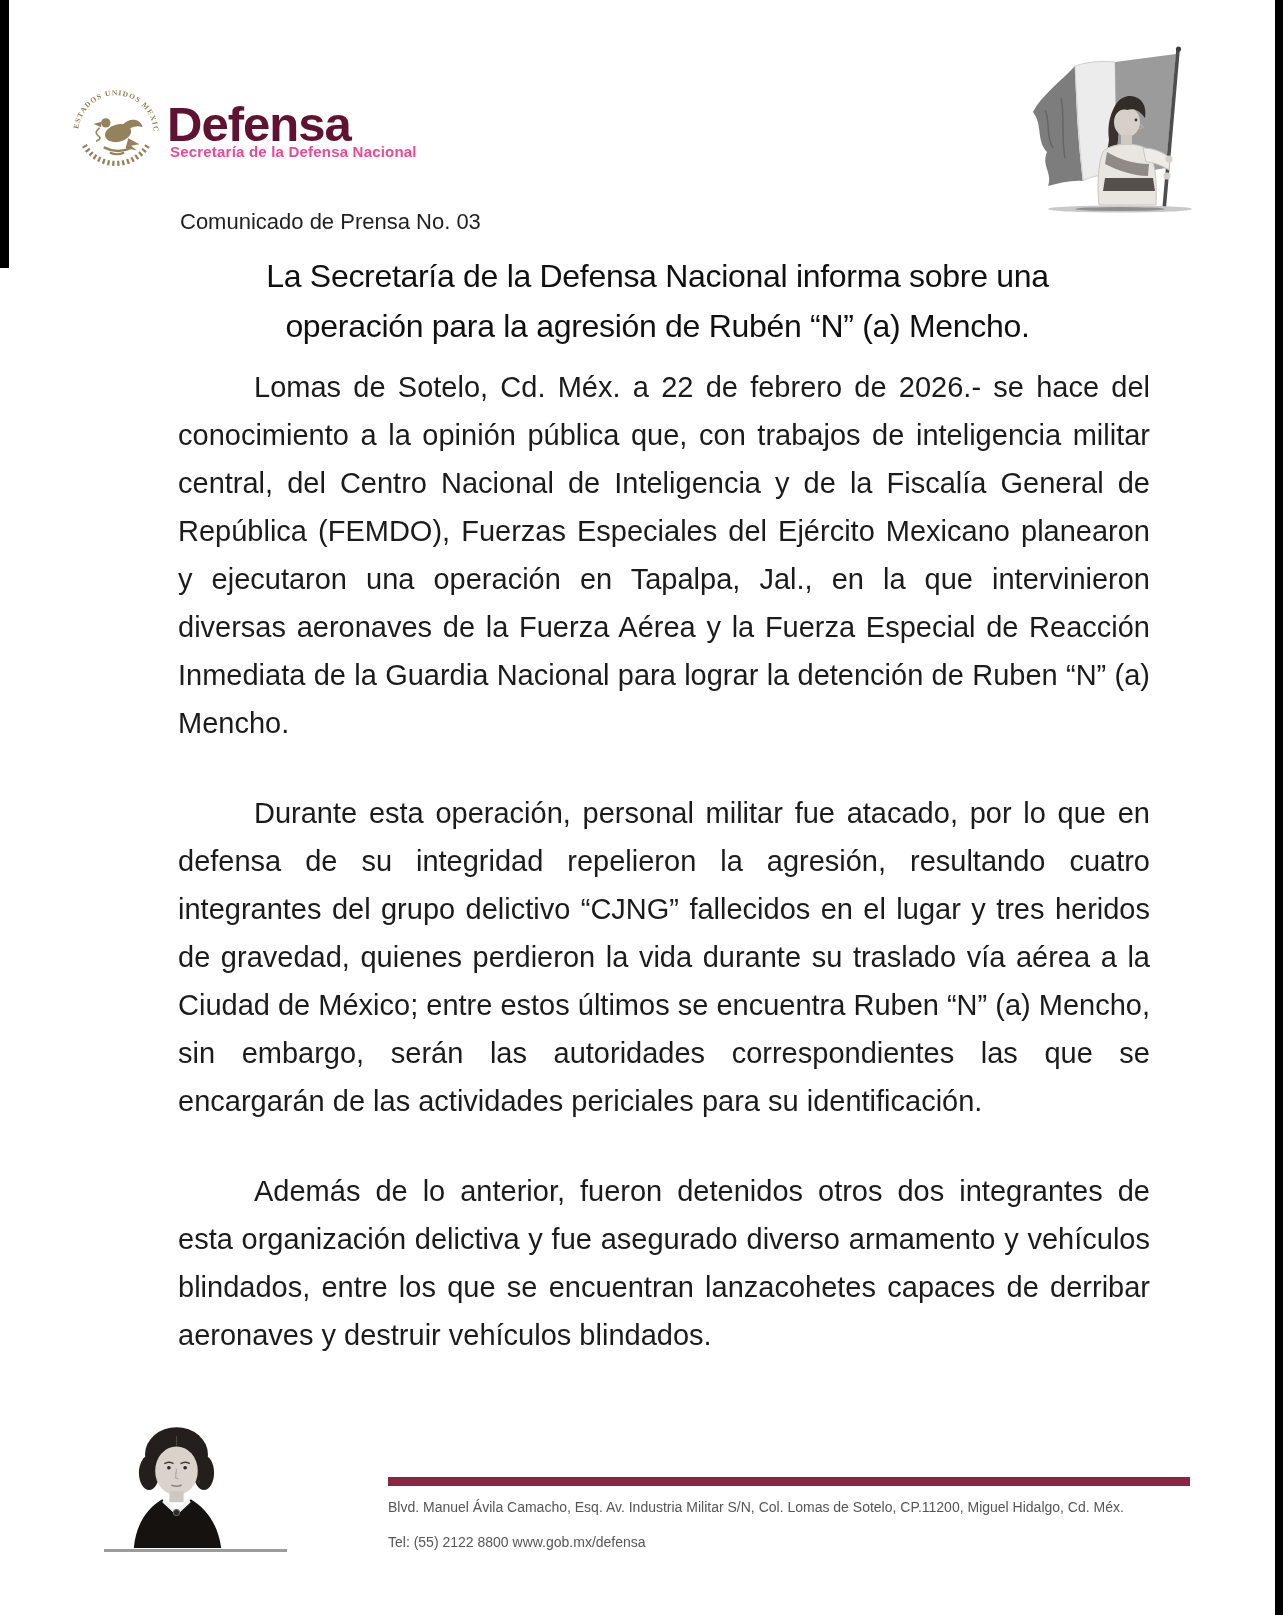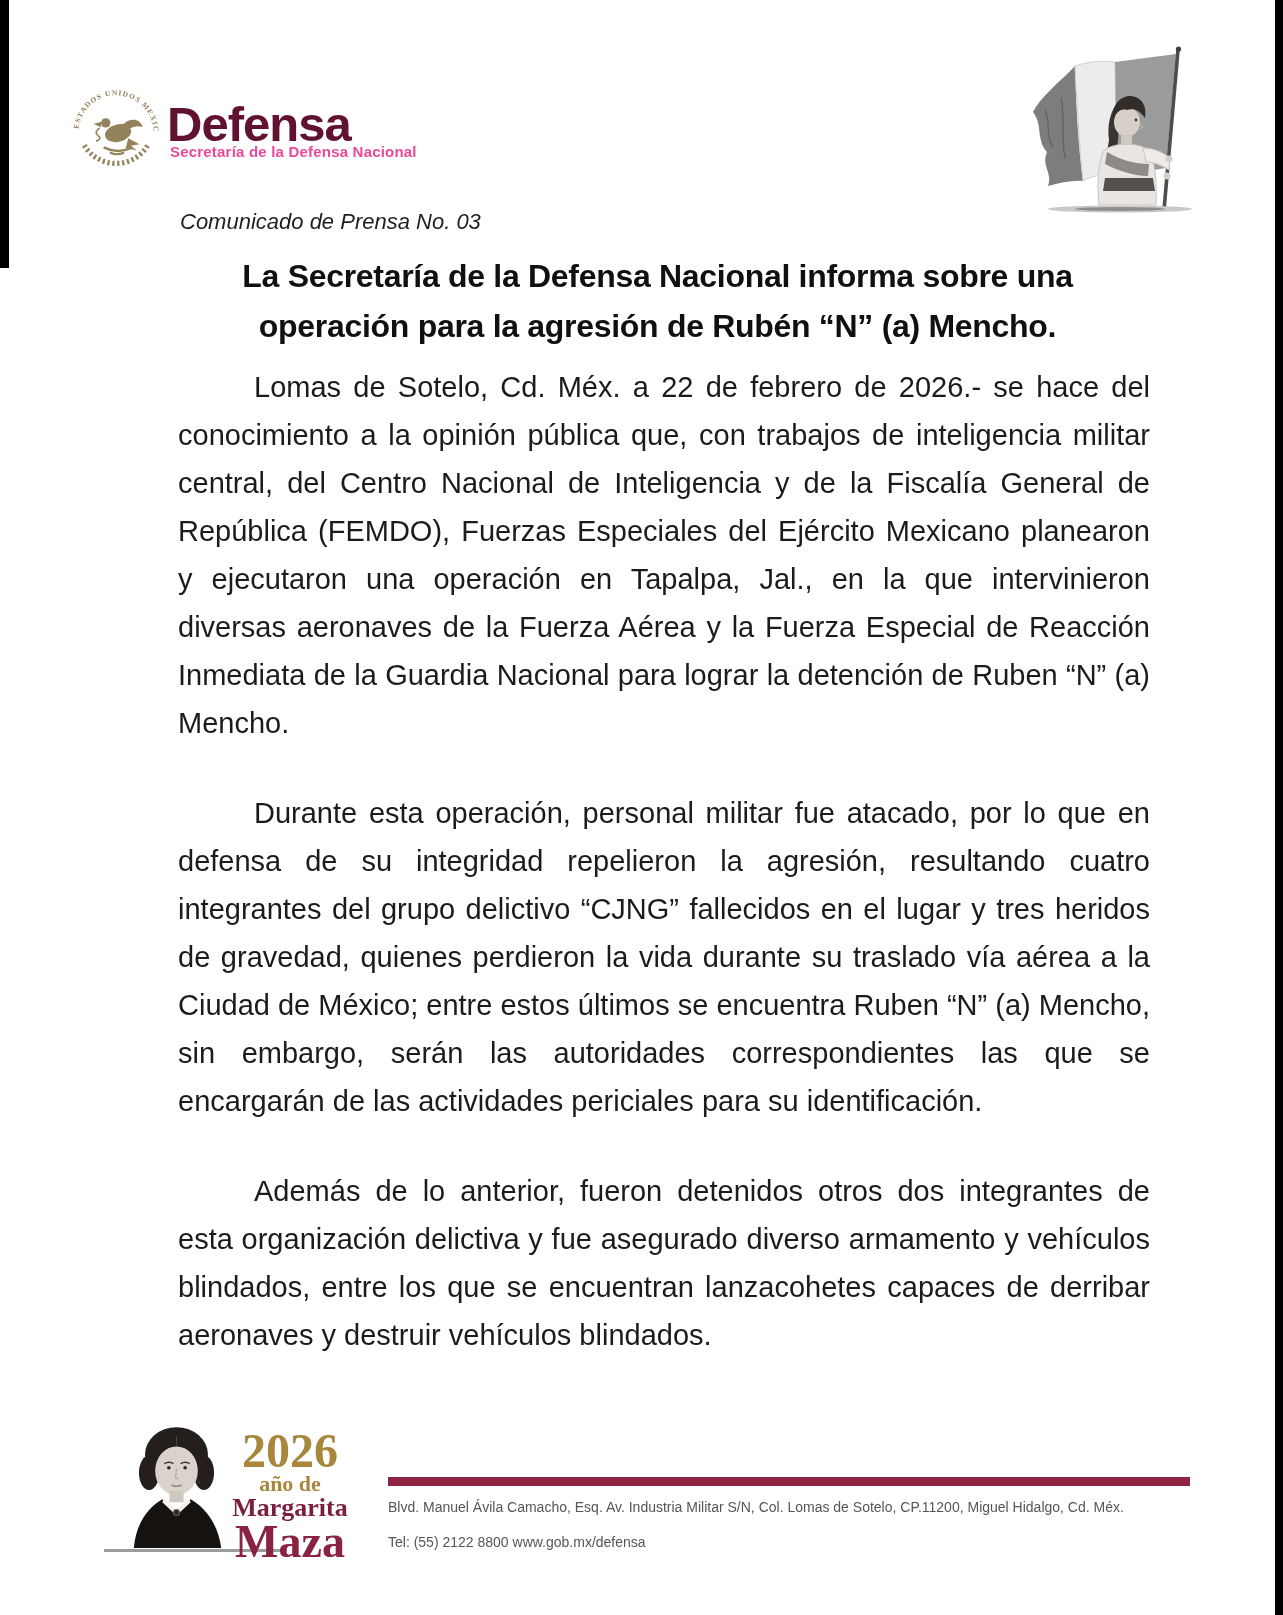--- a/index.html
+++ b/index.html
@@ -16,24 +16,24 @@
   .edge-left{position:absolute;left:0;top:0;width:9px;height:268px;background:#000;}
   .edge-right{position:absolute;left:1275px;top:0;width:8px;height:1615px;background:#000;}
 
   
   .seal{position:absolute;left:69px;top:82px;width:94px;height:94px;}
   .brand{position:absolute;left:167px;top:96px;font-size:49px;font-weight:bold;letter-spacing:-1px;color:#611232;}
   .brand-subtitle{position:absolute;left:170px;top:143px;font-size:15px;font-weight:bold;letter-spacing:.2px;color:#ec4899;}
   .flag-illustration{position:absolute;left:1015px;top:40px;width:195px;height:175px;}
 
   
-  .kicker{position:absolute;left:180px;top:209px;font-size:22px;color:#1f1f1f;font-style:italic;}
+  .kicker{position:absolute;left:180px;top:209px;font-size:22px;color:#1f1f1f;}
   .doc-title{
     position:absolute;left:165px;top:251px;width:985px;
-    text-align:center;font-weight:bold;font-size:32px;line-height:50px;
+    text-align:center;font-weight:normal;font-size:32px;line-height:50px;
     letter-spacing:-.3px;color:#101010;
   }
   .body-text{position:absolute;left:178px;top:363px;width:982px;}
   .body-text p{
     margin:0 10px 42px 0;
     font-size:29px;line-height:48px;
     text-align:justify;text-indent:76px;
     color:#1b1b1b;
   }
 
@@ -137,26 +137,20 @@
     <path d="M52,50 L51,59 L54,60" fill="none" stroke="#b3a99e" stroke-width="1.2"></path>
     <path d="M47,66 q5,2.5 10,0" fill="none" stroke="#8f837a" stroke-width="1.5"></path>
     <circle cx="74" cy="63" r="1.6" fill="#333"></circle>
     <rect x="45" y="72" width="14" height="11" fill="#cfc8c0"></rect>
     <path d="M10,128 C12,104 24,88 38,80 L52,94 L66,80 C80,88 93,104 96,128 Z" fill="#15120f"></path>
     <path d="M40,79 L52,91 L64,79 L66,83 L52,96 L38,83 Z" fill="#f3f1ee"></path>
     <circle cx="52" cy="93" r="3" fill="#2e2a27" stroke="#6e675f" stroke-width="1"></circle>
   </svg>
   <div class="portrait-baseline"></div>
 
-  <div class="year-block">
-    <div class="year">2026</div>
-    <div class="year-caption">año de</div>
-    <div class="honoree-first">Margarita</div>
-    <div class="honoree-last">Maza</div>
-  </div>
 
   <div class="footer-rule"></div>
   <div class="footer-address">
     <div>Blvd. Manuel Ávila Camacho, Esq. Av. Industria Militar S/N, Col. Lomas de Sotelo, CP.11200, Miguel Hidalgo, Cd. Méx.</div>
     <div>Tel: (55) 2122 8800 www.gob.mx/defensa</div>
   </div>
 
 </div>
 
 </body></html>

